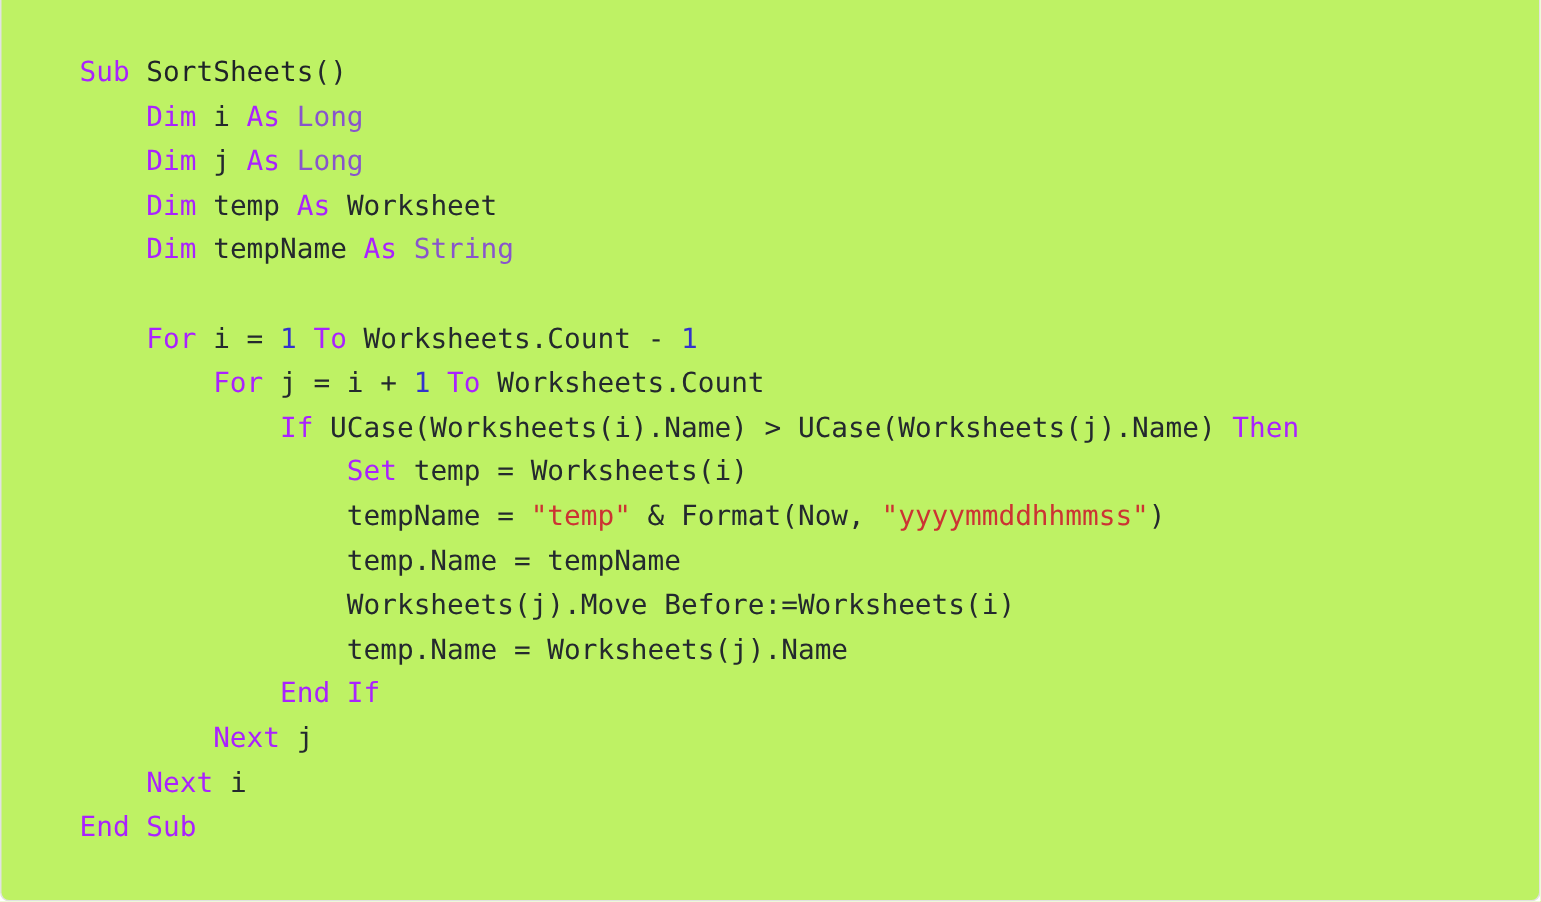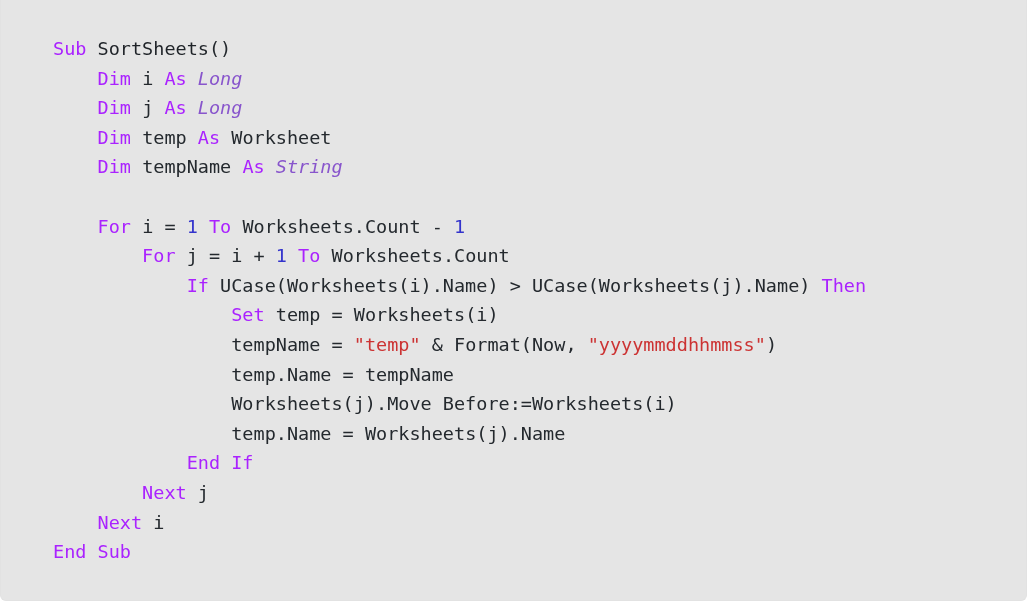--- a/index.html
+++ b/index.html
@@ -11,21 +11,21 @@
     width: 1027px;
     height: 601px;
     overflow: hidden;
     font-family: "DejaVu Sans Mono", monospace;
   }
 
   #code-block {
     box-sizing: border-box;
     width: 1027px;
     height: 601px;
-    background: #e5e5e5;
+    background: #bef264;
     border: 1px solid #e2e2e2;
     border-top: none;
     border-radius: 0 0 6px 6px;
     padding: 34px 0 0 52px;
   }
 
   pre.code {
     margin: 0;
     padding: 0;
     font-family: "DejaVu Sans Mono", monospace;
@@ -34,21 +34,21 @@
     color: #24292e;
     white-space: pre;
     tab-size: 4;
     -webkit-font-smoothing: antialiased;
   }
 
   .ln { display: block; min-height: 29.6px; }
 
   
   .k  { color: #AA22FF; }          
-  .kt { color: #8855CC; font-style: italic; }          
+  .kt { color: #8855CC; }          
   .n  { color: #24292e; }          
   .nf { color: #1f2328; }          
   .m  { color: #3333CC; }          
   .s  { color: #CC3333; }          
   .o  { color: #24292e; }          
   .p  { color: #24292e; }          
 </style>
 </head>
 <body>
 

